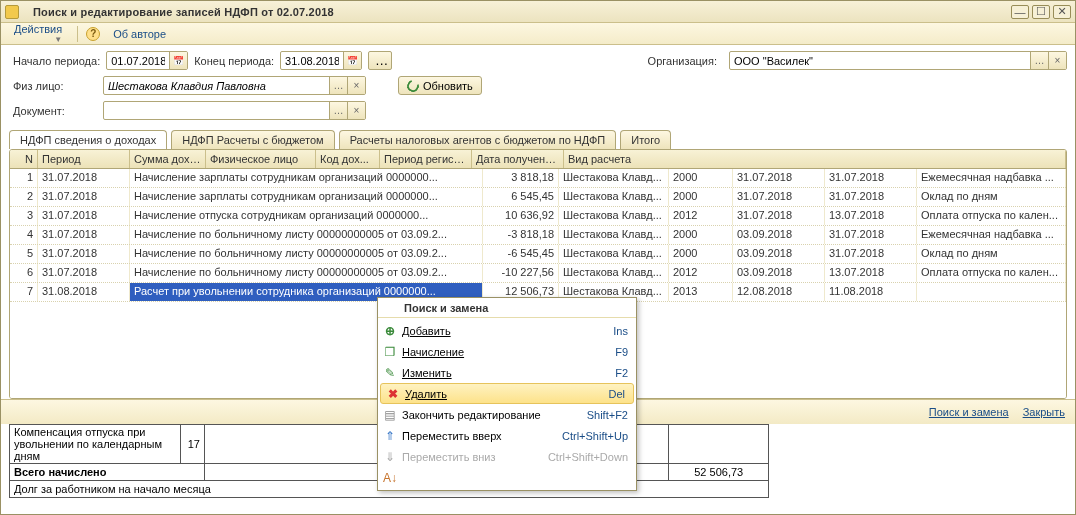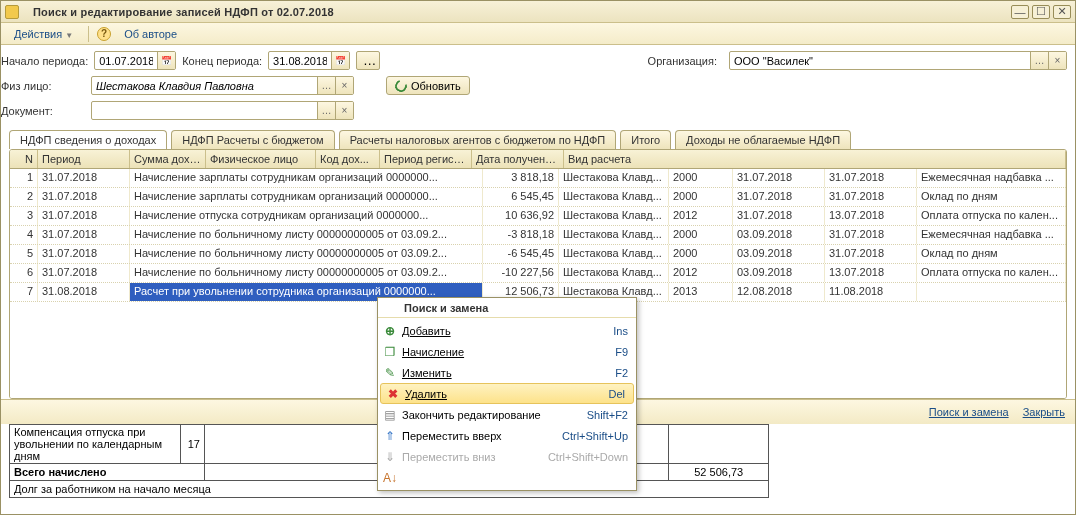--- a/index.html
+++ b/index.html
@@ -4,25 +4,25 @@
 <style>
   * { box-sizing: border-box; }
   html, body { margin: 0; padding: 0; font-family: Arial, sans-serif; font-size: 11px; width: 1076px; height: 515px; overflow: hidden; background: #fff; }
   .window { width: 1076px; height: 515px; border: 1px solid #9a9164; display: flex; flex-direction: column; }
   .titlebar { background: linear-gradient(#f7f1d8,#ece3bf); border-bottom:1px solid #cbbf8b; height:22px; display:flex; align-items:center; padding:0 4px; }
   .titlebar .app-icon { width:14px; height:14px; margin-right:4px; background:#f2c94c; border:1px solid #b59a3b; border-radius:2px; position:relative; }
   .titlebar .title { font-weight:bold; color:#333; flex:1; letter-spacing:.2px;margin-left:10px; }
   .win-btns { display:flex; gap:3px; }
   .win-btn { width:18px; height:14px; border:1px solid #988d58; background:#f6f0d6; border-radius:2px; display:flex; align-items:center; justify-content:center; font-size:11px; color:#555; cursor:pointer;}
   .toolbar { background: linear-gradient(#fdf7e1,#f4ecc9); border-bottom:1px solid #cbbf8b; height:22px; display:flex; align-items:center; padding:0 6px; gap:4px;}
-  .tbtn { display:flex; align-items:flex-end; padding:1px 6px; border:1px solid transparent; border-radius:3px; cursor:pointer; color:#1a4d87; }
+  .tbtn { display:flex; align-items:flex-end; padding:1px 6px; border:1px solid transparent; border-radius:3px; cursor:pointer; color:#1a4d87;flex-direction:column; }
   .tbtn .caret { margin-left:3px; font-size:8px; color:#777;}
   .helpcircle{ width:14px; height:14px; border-radius:50%; border:1px solid #c8a12f; background:#ffe08a; color:#7a5a10; display:flex; align-items:center; justify-content:center; font-weight:bold; font-size:10px; margin-right:2px;}
   .vsep{ width:1px; height:16px; background:#cbbf8b; margin:0 4px;}
-  .filters { padding:6px 8px 0 0; background:#fff; }
+  .filters { padding:6px 8px 0 12px; background:#fff; }
   .filters .row { display:flex; align-items:center; gap:6px; margin-bottom:6px; }
   .lbl { color:#333; }
   .input-group { display:flex; align-items:center; border:1px solid #b0a676; border-radius:2px; background:#fff; height:19px; overflow:hidden;}
   .input-group input { border:none; outline:none; font-size:11px; padding:1px 4px; height:17px; background:transparent;}
   .input-btn { border:none; border-left:1px solid #b0a676; background:linear-gradient(#fdf7e1,#eee4bc); width:18px; height:100%; cursor:pointer; display:flex; align-items:center; justify-content:center; font-size:10px; color:#666;}
   .cal-icon::before{ content:'📅'; font-size:9px;}
   .ellipsis-btn { border:1px solid #b0a676; background:linear-gradient(#fdf7e1,#eee4bc); width:24px; height:19px; border-radius:2px; cursor:pointer;}
   .action-btn { border:1px solid #b0a676; background:linear-gradient(#fdf7e1,#eee4bc); height:19px; padding:0 8px; border-radius:3px; cursor:pointer; display:flex; align-items:center; gap:4px;}
   .refresh-icon{ width:12px; height:12px; border:2px solid #3a8a3a; border-radius:50%; border-top-color:transparent; transform:rotate(30deg);}
   .tabs { display:flex; gap:4px; padding:4px 8px 0 8px; }
@@ -137,21 +137,20 @@
         <button class="input-btn">×</button>
       </div>
     </div>
   </div>
 
   <div class="tabs">
     <div class="tab active"><span>НДФП сведения о доходах</span></div>
     <div class="tab"><span>НДФП Расчеты с бюджетом</span></div>
     <div class="tab"><span>Расчеты налоговых агентов с бюджетом по НДФП</span></div>
     <div class="tab"><span>Итого</span></div>
-    <div class="tab"><span>Доходы не облагаемые НДФП</span></div>
   </div>
 
   <div class="grid-wrap">
     <div class="grid-head">
       <div class="gh col-n">N</div>
       <div class="gh col-period">Период</div>
       <div class="gh col-sum">Сумма дохо...</div>
       <div class="gh col-phys">Физическое лицо</div>
       <div class="gh col-code">Код дох...</div>
       <div class="gh col-preg">Период регистр...</div>

